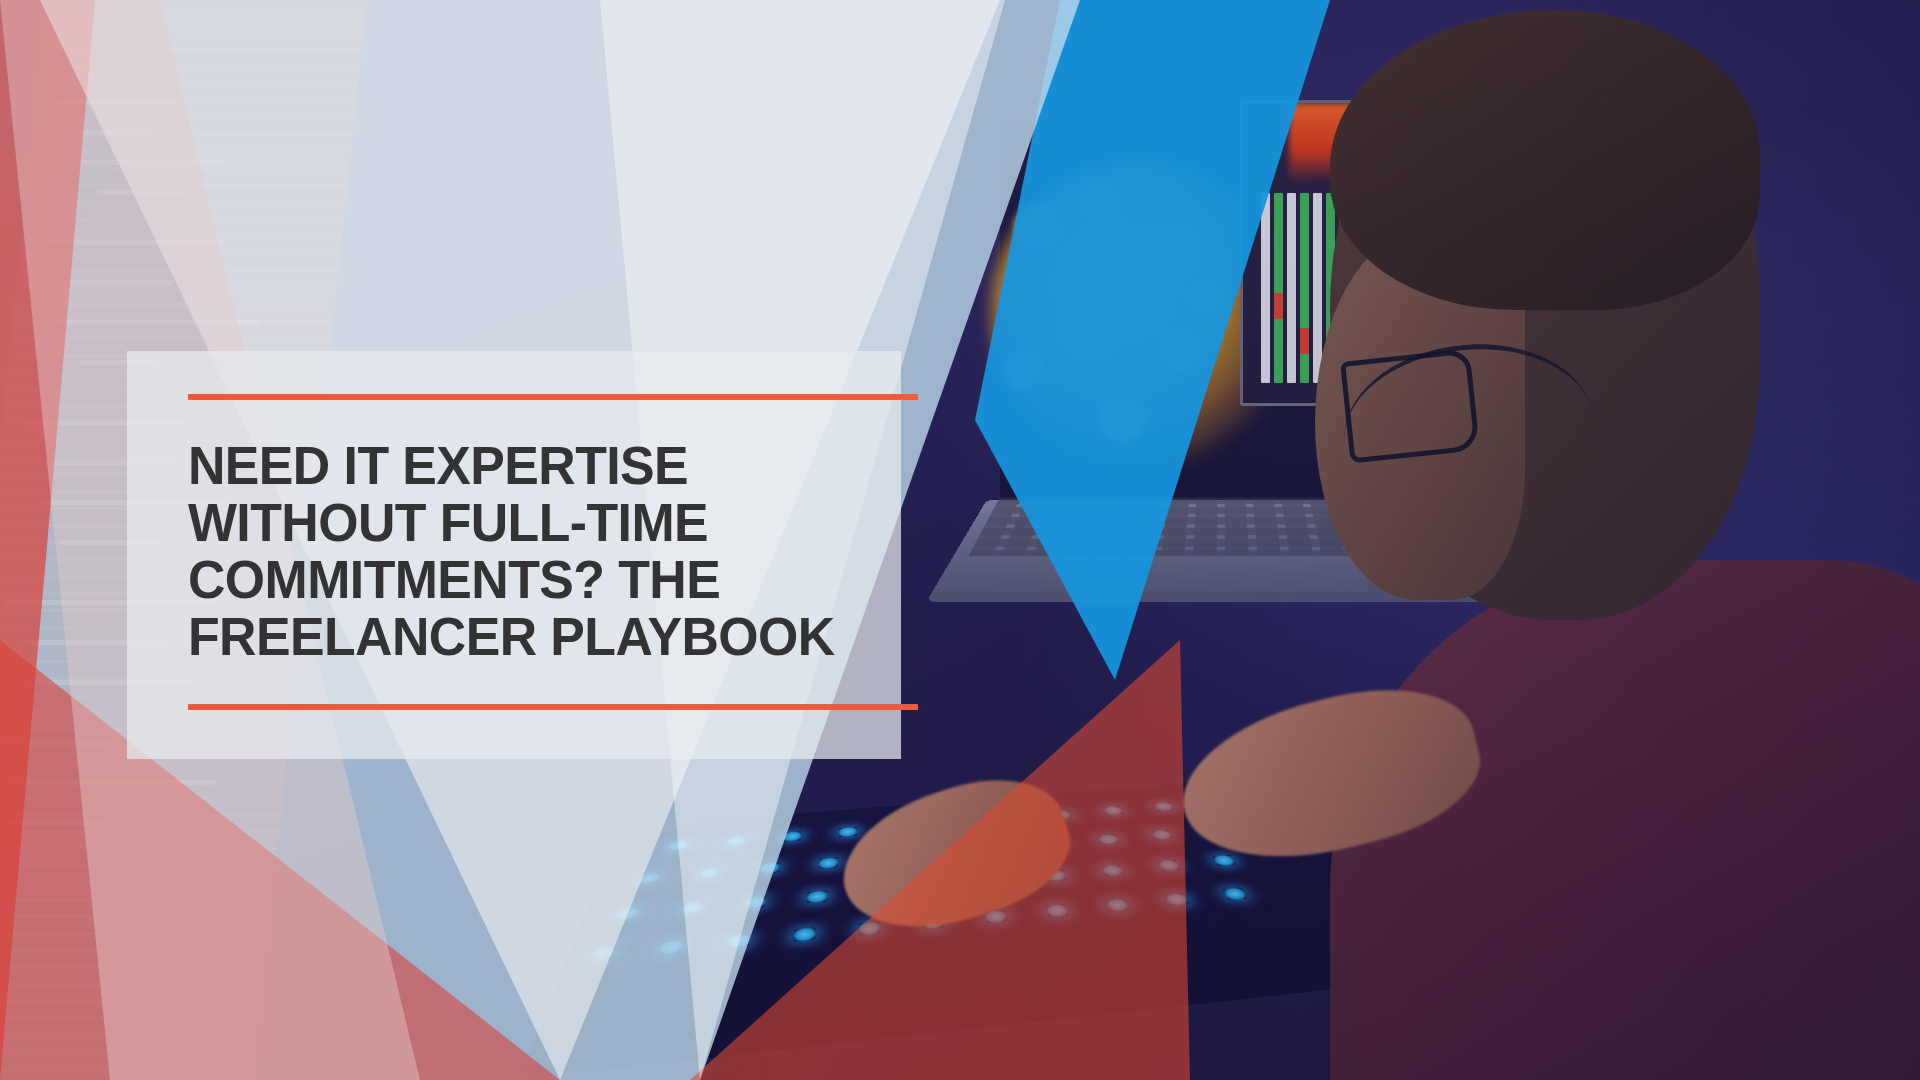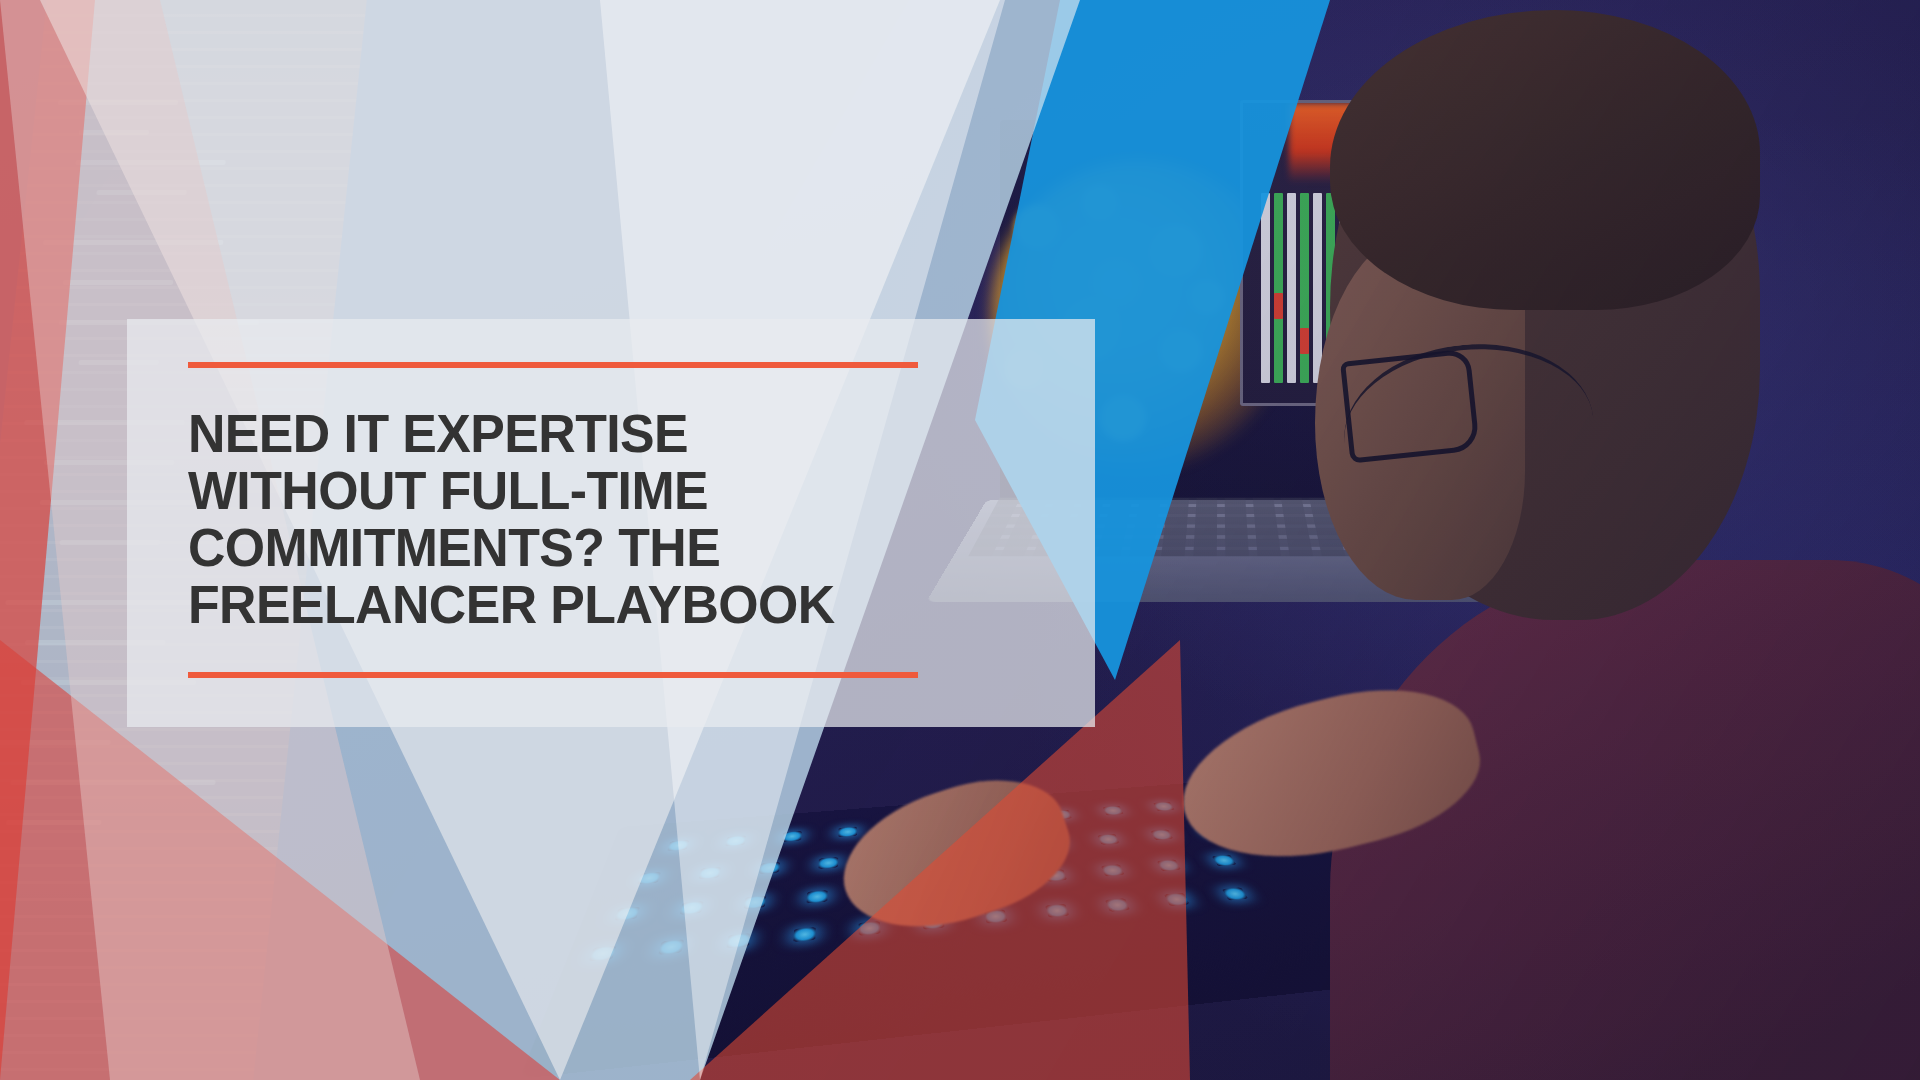--- a/index.html
+++ b/index.html
@@ -237,22 +237,22 @@
   }
 
   
   .shapes { position: absolute; inset: 0; }
   .shapes svg { display: block; width: 1920px; height: 1080px; }
 
   
   .text-panel {
     position: absolute;
     left: 127px;
-    top: 319px;
-    width: 968px;
+    top: 351px;
+    width: 774px;
     height: 408px;
     background: rgba(233,236,240,0.72);
     backdrop-filter: blur(0.5px);
   }
   .rule {
     position: absolute;
     left: 61px;
     width: 730px;
     height: 6px;
     background: #ef5a3c;

